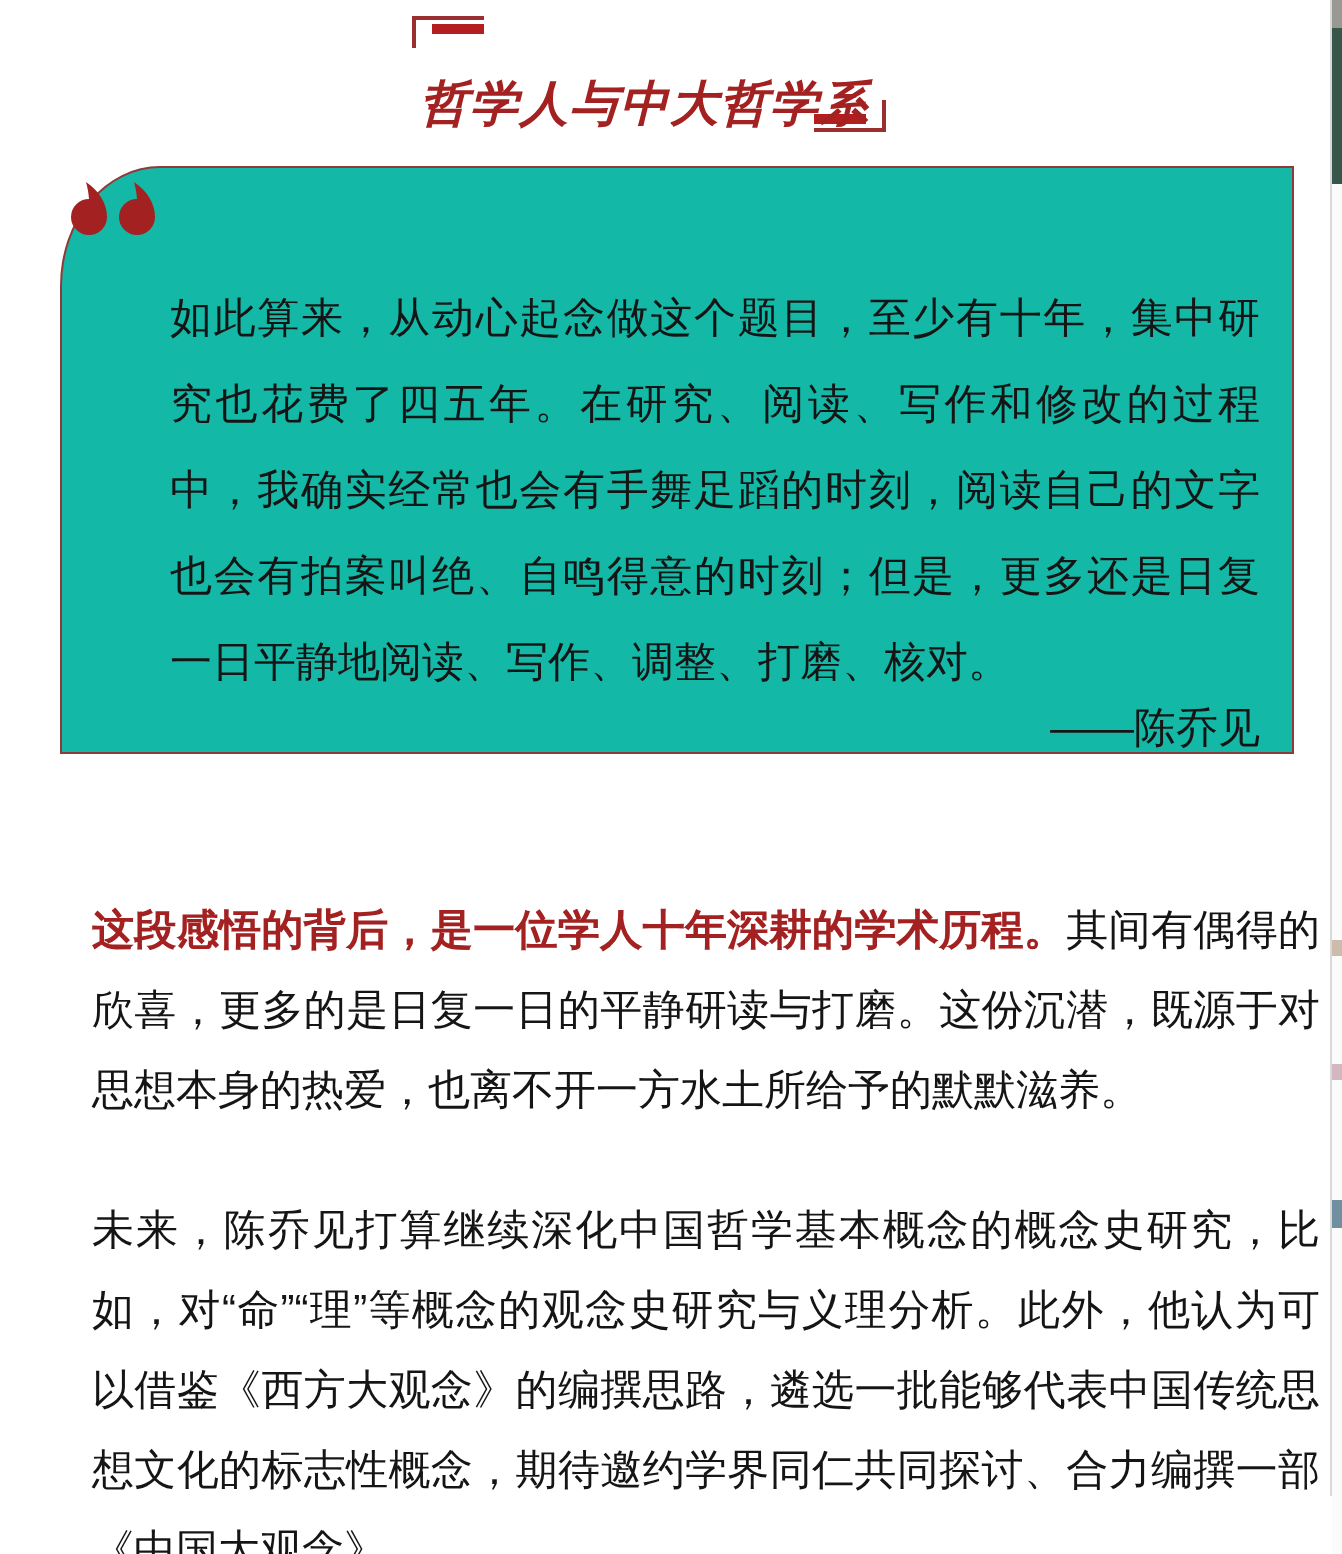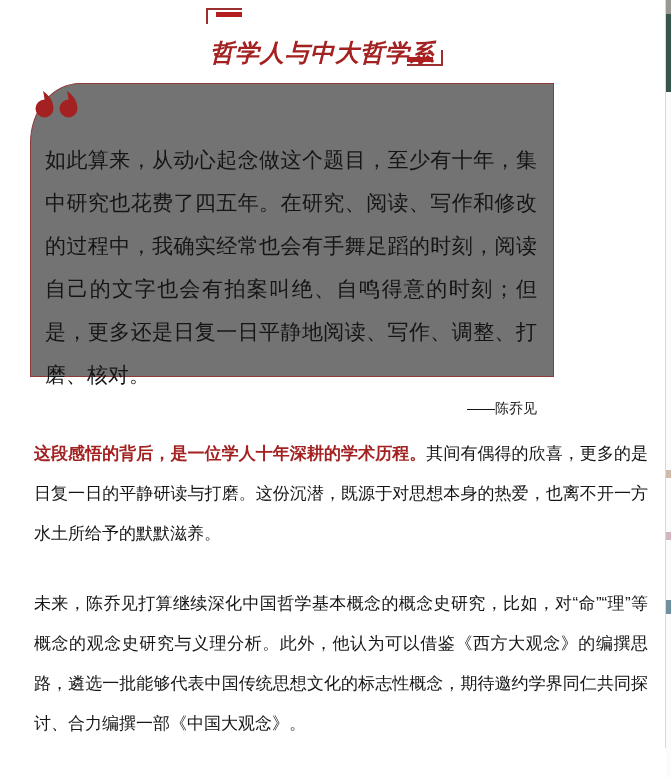--- a/index.html
+++ b/index.html
@@ -29,39 +29,39 @@
     left:407px;top:50px;width:34px;height:14px;
     border-bottom:2px solid #9b2f2f;border-right:2px solid #9b2f2f;
   }
   .bracket-br::after{
     content:"";position:absolute;bottom:2px;left:0;
     width:26px;height:5px;background:#b51e1e;
   }
 
   
   .quote-box{
-    position:absolute;left:30px;top:83px;width:524px;height:294px;
+    position:absolute;left:30px;top:83px;width:617px;height:294px;
     box-sizing:border-box;border:1px solid #8f3a3a;
-    border-top-left-radius:50px 60px;background:#737373;
+    border-top-left-radius:50px 60px;background:#14b8a6;padding-left:40px;
   }
   .quote-icon{position:absolute;left:4px;top:7px;width:44px;height:28px;}
   .quote-text{
     margin:0;padding:54px 16px 0 14px;
     font-size:21px;line-height:43px;color:#151515;
     text-align:justify;
   }
   .quote-attribution{
-    font-size:14px;line-height:24px;color:#151515;
+    font-size:21px;line-height:24px;color:#151515;
     text-align:right;padding-right:16px;
   }
 
   
   .para{
-    position:absolute;left:30px;width:614px;margin:4px;
-    font-size:17px;line-height:40px;color:#151515;text-align:justify;
+    position:absolute;left:30px;width:614px;margin:16px;
+    font-size:21px;line-height:40px;color:#151515;text-align:justify;
   }
   .para-1{top:430px;}
   .para-2{top:580px;}
   .lead-emphasis{color:#a32121;font-weight:bold;}
 
   
   .edge-line{position:absolute;top:0;right:5px;width:1px;height:748px;background:#d8d8d8;}
   .edge-strip{position:absolute;top:0;right:0;width:5px;height:777px;background:#fbfbfb;}
   .edge-seg{position:absolute;left:0;width:5px;}
   .edge-seg-gray{top:0;height:14px;background:#9a9892;}

